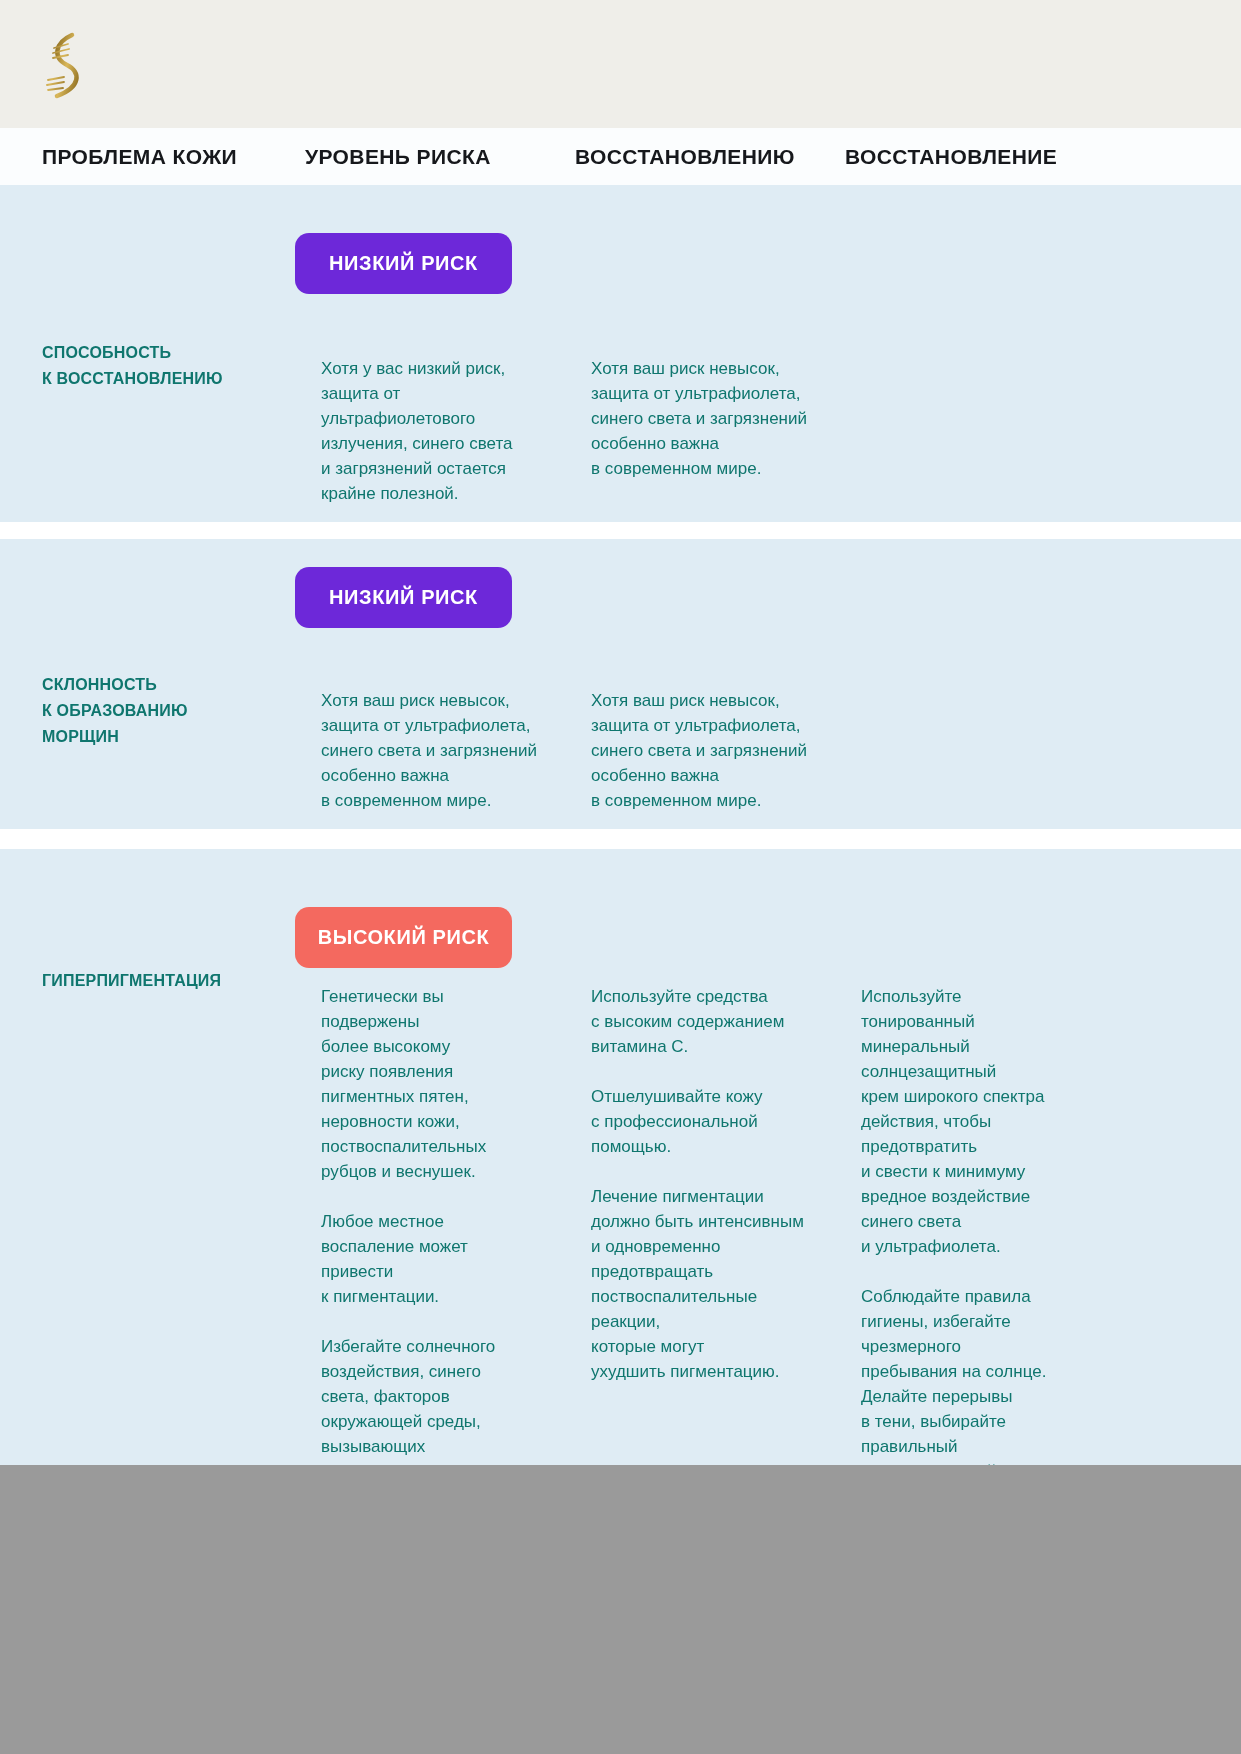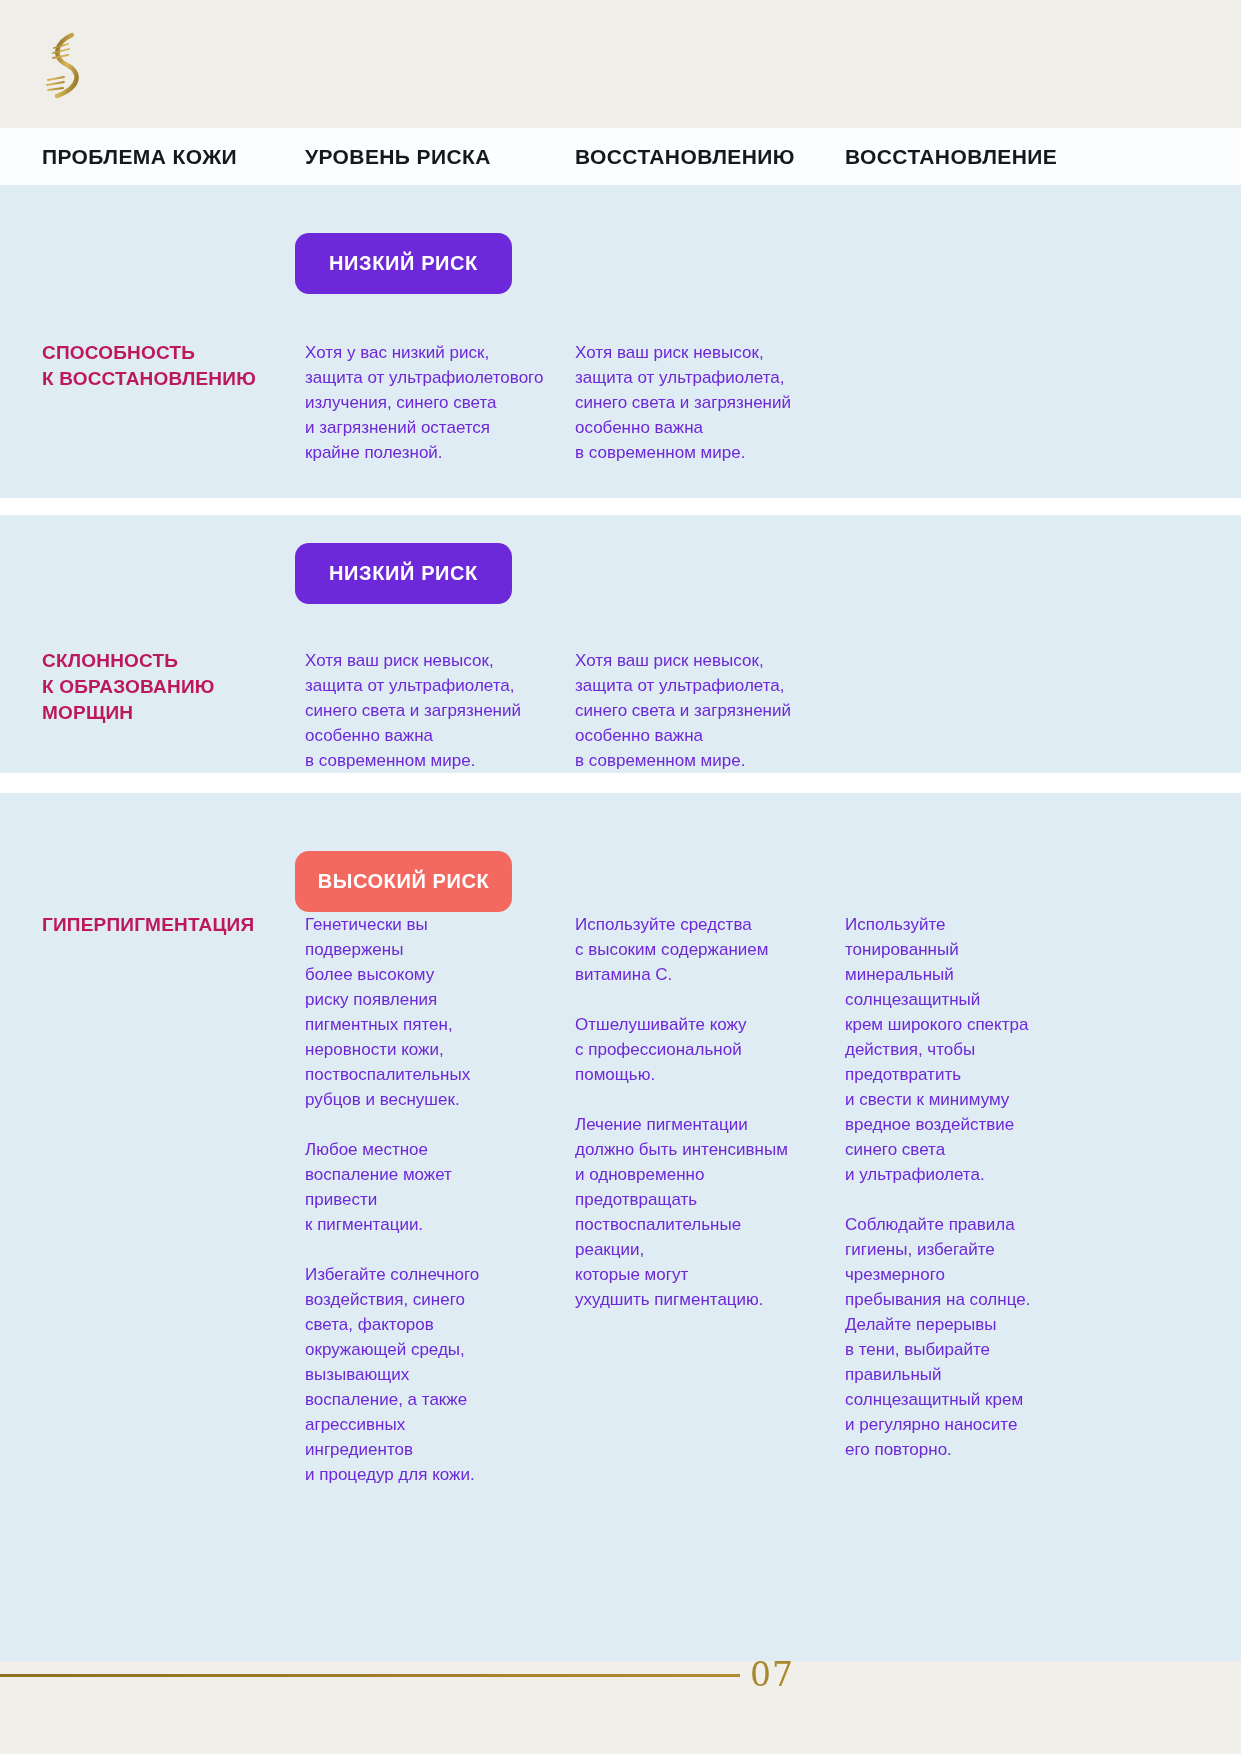--- a/index.html
+++ b/index.html
@@ -1,17 +1,17 @@
 <!DOCTYPE html>
 <html><head>
 <meta charset="utf-8">
 <style>
   html,body { margin:0; padding:0; background:#9a9a9a; }
   .page {
-    position:relative; width:1241px; height:1754px; margin:0 auto;
+    position:relative; width:1241px; height:1465px; margin:0 auto;
     background:#ffffff; overflow:hidden;
     font-family:"Liberation Sans","DejaVu Sans",sans-serif;
   }
 
   
   .top-band { height:128px; background:#efeee9; position:relative; }
   .logo { position:absolute; left:44px; top:32px; width:42px; height:68px; }
 
   
   .header-row {
@@ -40,25 +40,25 @@
     padding:19px 22px; border-radius:14px; margin-left:-10px;
     color:#ffffff; font-weight:bold; font-size:20px; letter-spacing:0.6px;
     text-align:center; white-space:nowrap;
   }
   .badge.low  { background:#6d28d9; }
   .badge.high { background:#f4695f; }
 
   .cell { grid-row:2; padding-right:18px; }
   .c1 { grid-column:1; } .c2 { grid-column:2; } .c3 { grid-column:3; } .c4 { grid-column:4; }
   .problem-label {
-    margin:0; font-size:19px; line-height:26px; font-weight:bold;
-    color:#be185d; letter-spacing:0.2px; white-space:pre-line;
+    margin:0; font-size:16px; line-height:26px; font-weight:bold;
+    color:#0f766e; letter-spacing:0.2px; white-space:pre-line;
   }
   .body-text {
-    margin:0; font-size:17px; line-height:25px; color:#6d28d9;
+    margin:16px; font-size:17px; line-height:25px; color:#0f766e;
     white-space:pre-line;
   }
 
   
   .footer { height:96px; background:#f0efe9; position:relative; }
   .gold-line {
     position:absolute; left:0; top:13px; width:740px; height:3px;
     background:linear-gradient(90deg,#8f6f20,#b08c33);
   }
   .page-num {

